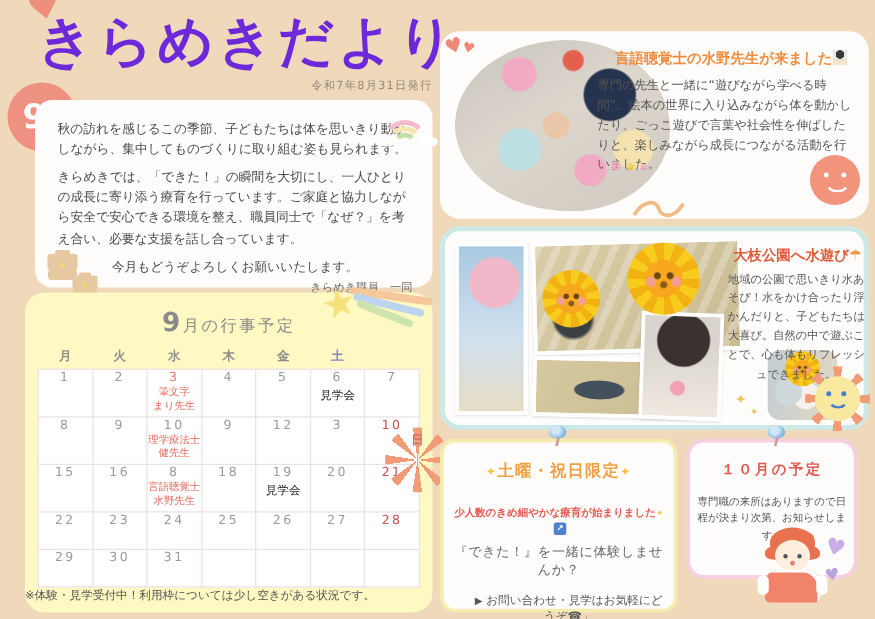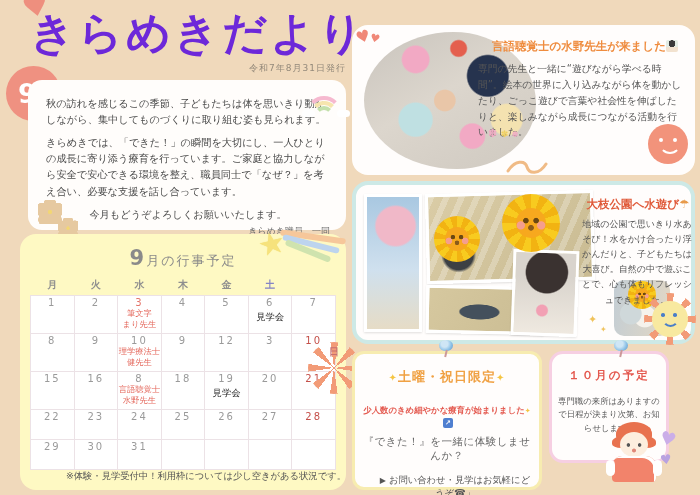--- a/index.html
+++ b/index.html
@@ -56,37 +56,37 @@
   table.cal th { font-size:10px; font-weight:bold; color:#8f8f8f; padding:3px 0; }
   table.cal th.sat { color:#8585c5; } table.cal th.sun { color:#c87070; }
   table.cal td { background:#fff; border:1px solid #ece2e6; vertical-align:top; text-align:center; height:30px; padding:1px 0; }
   tr.tall td { height:38px; }
   .dnum { font-size:10px; color:#9a9a9a; letter-spacing:2px; }
   .dnum.red { color:#c4504a; }
   .dnum.salmon { color:#e4746a; }
   .ev { font-size:8.3px; font-weight:normal; line-height:1.3; }
   .ev.ev-red { color:#e4685c; }
   .ev.ev-black { color:#222; font-size:9.3px; margin-top:3px; }
-  .cal-foot { position:absolute; left:0; right:0; bottom:7px; text-align:right; font-size:9.3px; color:#555;margin-top:20px; }
+  .cal-foot { position:absolute; left:0; right:0; bottom:7px; text-align:left; font-size:9.3px; color:#555;margin-top:20px; }
 
   
   .shooting { left:258px; top:228px; width:92px; height:40px; }
   .tail { position:absolute; border-radius:4px; height:6px; }
   .t1 { left:22px; top:6px;  width:66px; background:#f6c79a; transform:rotate(8deg); }
   .t2 { left:24px; top:13px; width:58px; background:#bdd4ee; transform:rotate(14deg); }
   .t3 { left:26px; top:20px; width:48px; background:#cfe3ae; transform:rotate(22deg); }
   .star-glyph { position:absolute; left:0; top:-2px; font-size:30px; color:#f6e27c; transform:rotate(-14deg);
     text-shadow:0 0 1px #eed968; }
 
   
   .card { background:#fffdfc; border-radius:16px; }
   .card1 { left:352px; top:25px; width:343px; height:150px; }
   .card2 { left:352px; top:181px; width:343px; height:163px; border:4px solid #cde9e6; }
   .card3 { left:352px; top:351px; width:190px; height:139px; border:3px solid #f7ecb0; border-radius:12px; }
-  .card4 { left:549px; top:351px; width:120px; height:112px; border:3px solid #f6cfe2; border-radius:14px; }
+  .card4 { left:549px; top:351px; width:137px; height:112px; border:3px solid #f6cfe2; border-radius:14px; }
 
   
   .blob-photo { position:absolute; left:12px; top:7px; width:172px; height:137px;
     border-radius:52% 48% 46% 54%/50% 52% 48% 50%;
     background:
       radial-gradient(circle at 30% 20%, #f2a9c4 0 8%, transparent 9%),
       radial-gradient(circle at 63% 76%, #f2a9c4 0 8%, transparent 9%),
       radial-gradient(circle at 72% 32%, #26334e 0 13%, transparent 14%),
       radial-gradient(circle at 47% 50%, #e9c6a8 0 9%, transparent 10%),
       radial-gradient(circle at 30% 64%, #bfe0e2 0 11%, transparent 12%),

